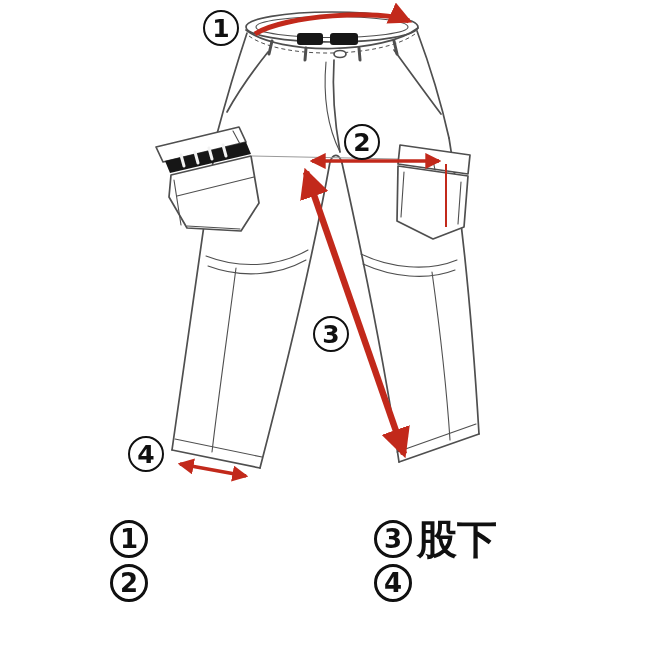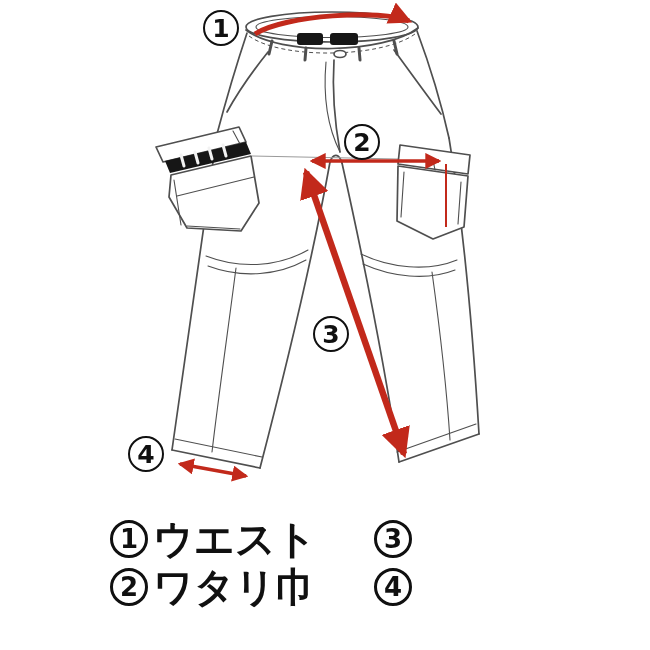--- a/index.html
+++ b/index.html
@@ -142,27 +142,26 @@
   <div class="marker" style="left:313px;top:316px;">
     <span>3</span>
   </div>
   <div class="marker" style="left:128px;top:436px;">
     <span>4</span>
   </div>
 
   <div class="legend">
     <div class="legend-item">
       <span class="lnum">1</span>
-      <span>ウエスト</span>
     </div>
     <div class="legend-item">
       <span class="lnum">3</span>
+      <span>股下</span>
     </div>
     <div class="legend-item">
       <span class="lnum">2</span>
-      <span>ワタリ巾</span>
     </div>
     <div class="legend-item">
       <span class="lnum">4</span>
     </div>
   </div>
 
 </div>
 
 </body></html>

